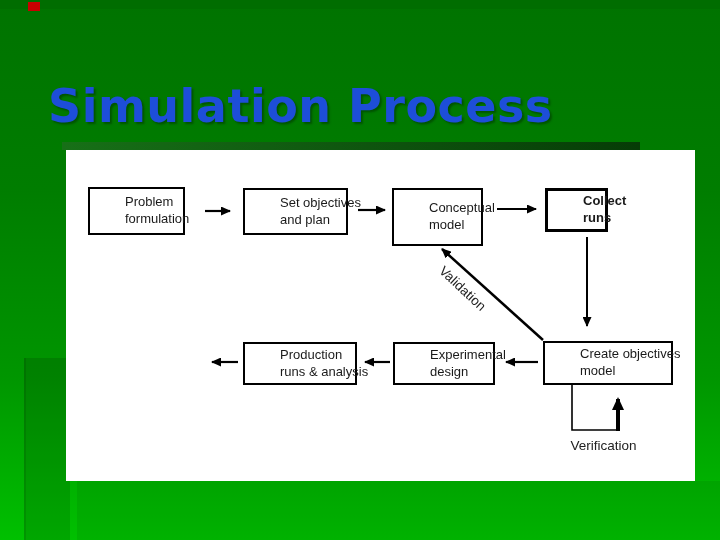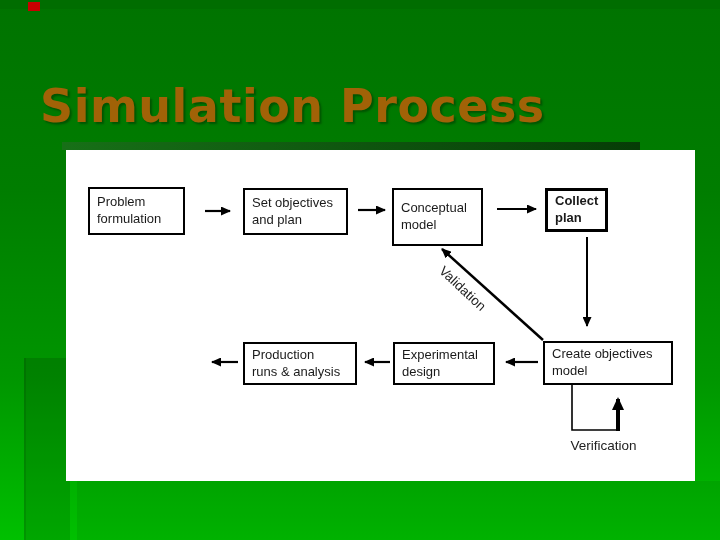--- a/index.html
+++ b/index.html
@@ -8,33 +8,33 @@
     background:linear-gradient(to bottom,#007300 0%,#007d00 35%,#009600 70%,#00c000 100%);
     font-family:"Liberation Sans",sans-serif;
   }
   .top-strip{position:absolute;left:0;top:0;width:720px;height:9px;background:#006d00;}
   .red-square{position:absolute;left:28px;top:2px;width:12px;height:9px;background:#c80000;}
   .deco-left{position:absolute;left:24px;top:358px;width:44px;height:182px;background:rgba(0,0,0,0.13);border-left:2px solid rgba(0,0,0,0.10);}
   .deco-bottom{position:absolute;left:77px;top:481px;width:643px;height:59px;background:rgba(0,0,0,0.07);}
   .shadow-bar{position:absolute;left:62px;top:142px;width:578px;height:8px;
     background:linear-gradient(to right,#177017,#063c06);}
   .slide-title{
-    position:absolute;left:40px;top:48px;width:660px;
+    position:absolute;left:48px;top:48px;width:660px;
     font-family:"DejaVu Sans",sans-serif;font-weight:bold;font-size:46px;
-    letter-spacing:0.5px;color:#a16207;text-shadow:2px 2px 2px rgba(0,55,0,0.55);
+    letter-spacing:0.5px;color:#1d4ed8;text-shadow:2px 2px 2px rgba(0,55,0,0.55);
     white-space:nowrap;
   }
   .panel{position:absolute;left:66px;top:150px;width:629px;height:331px;background:#ffffff;}
   .panel svg{position:absolute;left:0;top:0;}
   .fbox{
     position:absolute;box-sizing:border-box;background:#ffffff;border:2px solid #000;
     display:flex;flex-direction:column;justify-content:center;
     padding-left:7px;font-size:13px;line-height:1.28;color:#1a1a1a;
   }
-  .fbox span{display:block;white-space:nowrap;}
+  .fbox span{display:block;white-space:nowrap;margin-left:28px;}
   .fbox.thick{border-width:3px;font-weight:bold;}
   .diag-label{
     position:absolute;font-size:13.5px;color:#222;white-space:nowrap;
   }
   .rot{transform:rotate(43deg);transform-origin:center center;}
 </style>
 </head>
 <body>
 
 <div class="top-strip"></div>
@@ -78,21 +78,21 @@
     <span>and plan</span>
   </div>
 
   <div class="fbox" style="left:326px;top:38px;width:91px;height:58px">
     <span>Conceptual</span>
     <span>model</span>
   </div>
 
   <div class="fbox thick" style="left:479px;top:38px;width:63px;height:44px">
     <span>Collect</span>
-    <span>plan</span>
+    <span>runs</span>
   </div>
 
 
   <div class="fbox" style="left:177px;top:192px;width:114px;height:43px">
     <span>Production</span>
     <span>runs &amp; analysis</span>
   </div>
 
   <div class="fbox" style="left:327px;top:192px;width:102px;height:43px">
     <span>Experimental</span>

